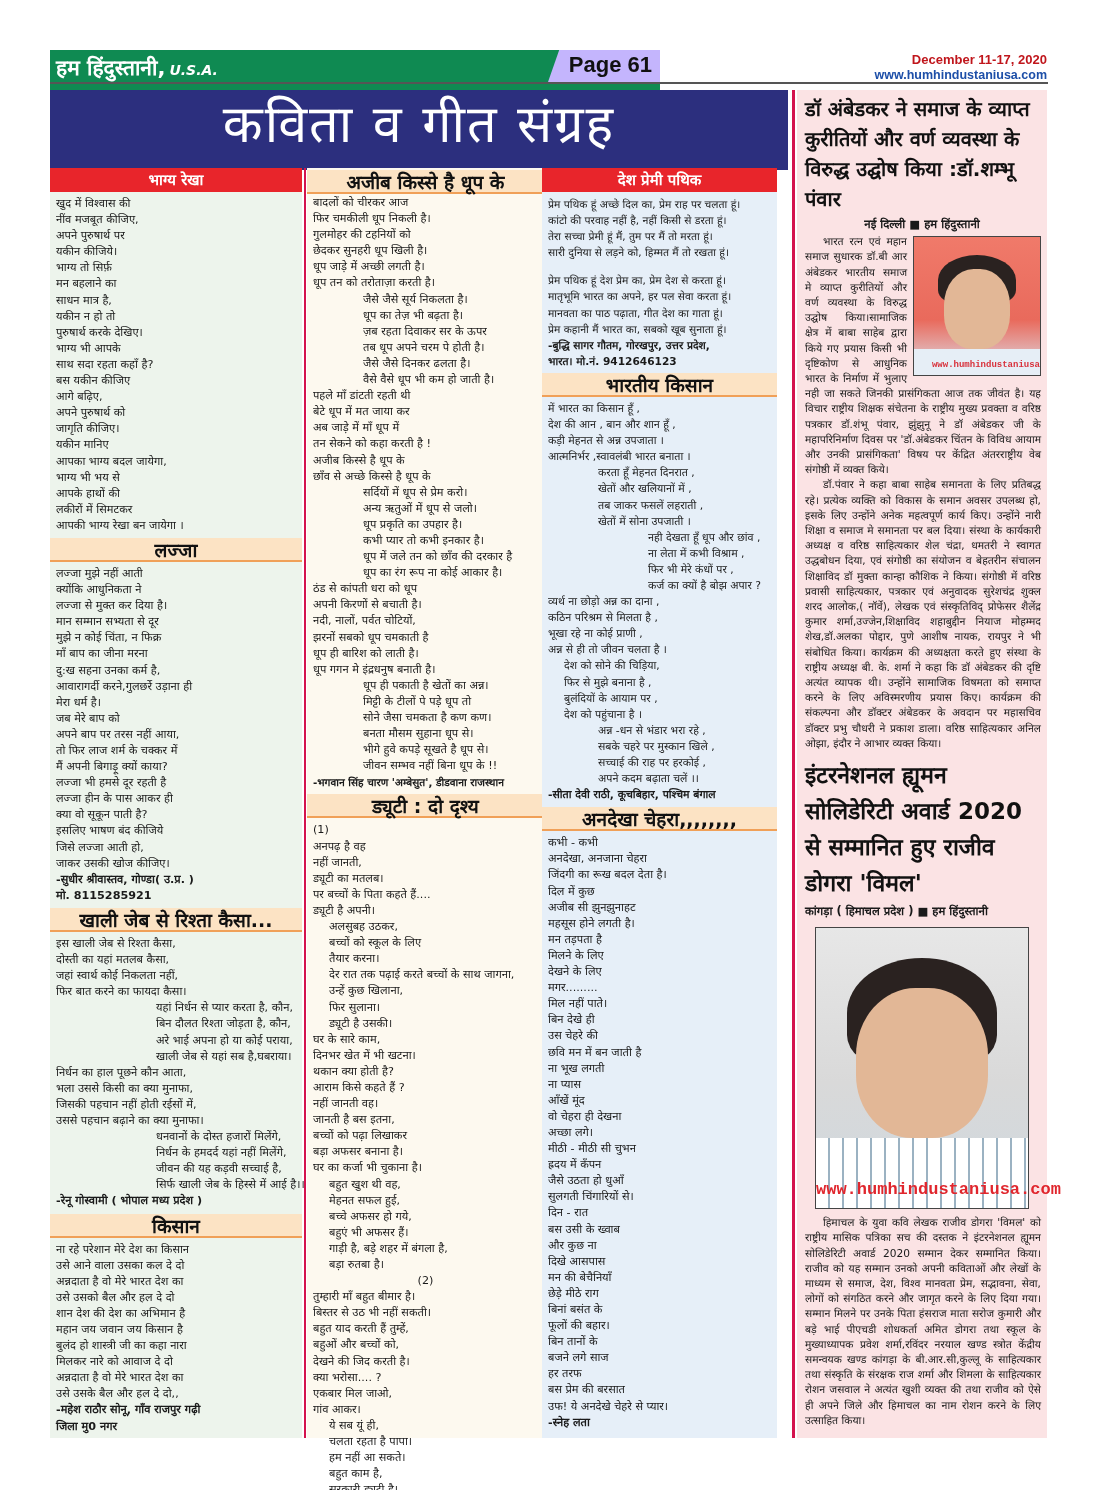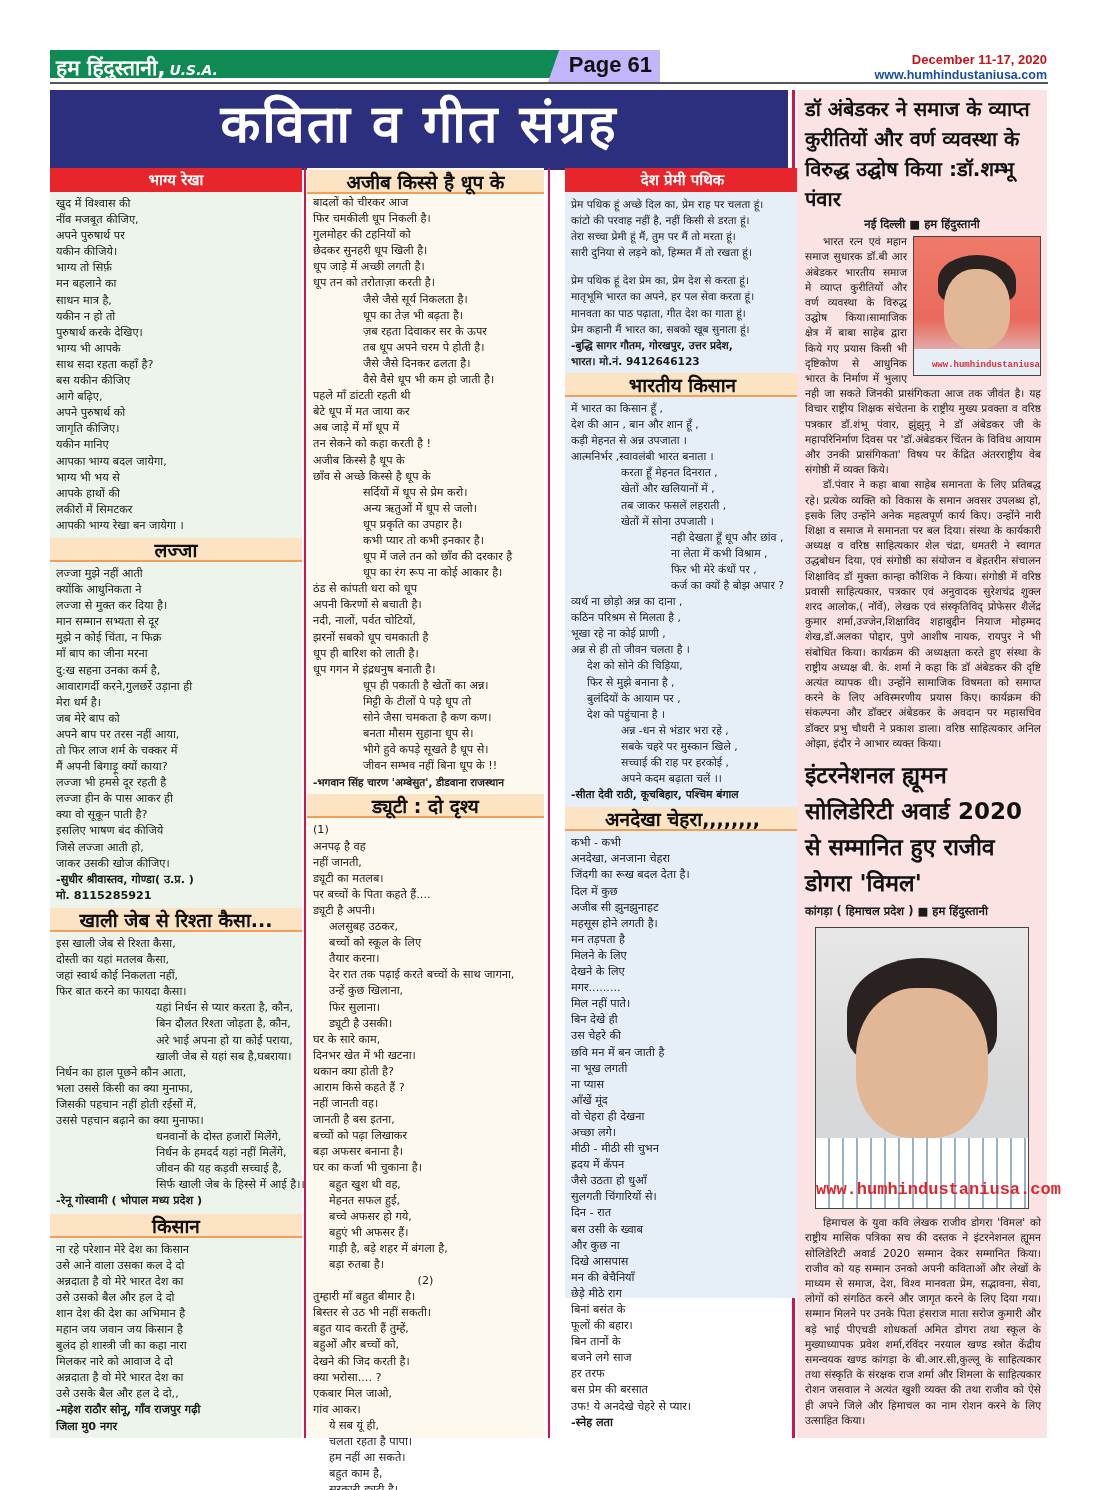--- a/index.html
+++ b/index.html
@@ -1,37 +1,37 @@
 <!DOCTYPE html>
 <html><head>
 <meta charset="utf-8">
 <style>
   * { box-sizing: border-box; margin: 0; padding: 0; }
   html, body { width: 1095px; height: 1490px; background: #ffffff; overflow: hidden; }
   body { position: relative; font-family: "DejaVu Sans", sans-serif; color: #1a1a1a; }
 
   
-  .mast { position: absolute; left: 50px; top: 50px; width: 610px; height: 28px; background: #0f8a52; }
+  .mast { position: absolute; left: 50px; top: 50px; width: 610px; height: 40px; background: #0f8a52; }
   .mast-title { position: absolute; left: 6px; top: 3px; color: #fff; font-weight: bold; font-size: 21px; white-space: nowrap; }
   .mast-title .usa { font-style: italic; font-size: 14px; margin-left: 4px; }
   .page-tag { position: absolute; left: 548px; top: 50px; width: 112px; height: 32px; background: #c4b5fd; clip-path: polygon(10% 0, 100% 0, 100% 100%, 0 100%); }
   .page-tag span { position: absolute; right: 8px; top: 2px; font-weight: bold; font-size: 22px; color: #111; font-family: "Liberation Sans", sans-serif; }
   .mast-rule { position: absolute; left: 50px; top: 82px; width: 998px; height: 2px; background: #555; }
   .date { position: absolute; right: 48px; top: 52px; color: #c0161c; font-weight: bold; font-size: 13px; font-family: "Liberation Sans", sans-serif; }
   .site { position: absolute; right: 48px; top: 68px; color: #1d4fa8; font-weight: bold; font-size: 12.5px; font-family: "Liberation Sans", sans-serif; }
 
-  .banner { position: absolute; left: 50px; top: 90px; width: 738px; height: 80px; background: #2c2f7e; color: #fff; text-align: center; font-size: 52px; font-weight: bold; line-height: 68px; letter-spacing: 2px; }
+  .banner { position: absolute; left: 50px; top: 90px; width: 738px; height: 80px; background: #2c2f7e; color: #fff; text-align: center; font-size: 52px; font-weight: normal; line-height: 68px; letter-spacing: 2px; }
 
   .vrule { position: absolute; top: 90px; width: 3px; background: #d4134e; }
 
   
   .col { position: absolute; top: 168px; font-size: 11.2px; line-height: 16.1px; }
   .c1 { left: 50px; width: 252px; height: 1270px; background: #edf4ec; }
   .c2 { left: 307px; width: 237px; height: 1270px; background: #fdf9ef; }
-  .c3 { left: 565px; width: 235px; height: 1130px; background: #e6eff8; }
+  .c3 { left: 542px; width: 235px; height: 1270px; background: #e6eff8; }
   .c4 { left: 797px; top: 90px; width: 250px; height: 1348px; background: #fbe3e4; }
 
   .hd-red { background: #e8252b; color: #fff; text-align: center; font-weight: bold; font-size: 15px; height: 24px; line-height: 24px; }
   .hd-peach { background: #fce3c4; border-bottom: 2px solid #f0a058; color: #111; text-align: center; font-weight: bold; font-size: 19px; height: 24px; line-height: 24px; margin-top: 2px; }
   .poem { padding: 4px 6px 2px 6px; }
   .line { white-space: nowrap; }
   .ind { padding-left: 50px; }
   .ind2 { padding-left: 100px; }
   .ind1 { padding-left: 16px; }
   .by { font-weight: bold; padding-right: 6px; white-space: nowrap; }

